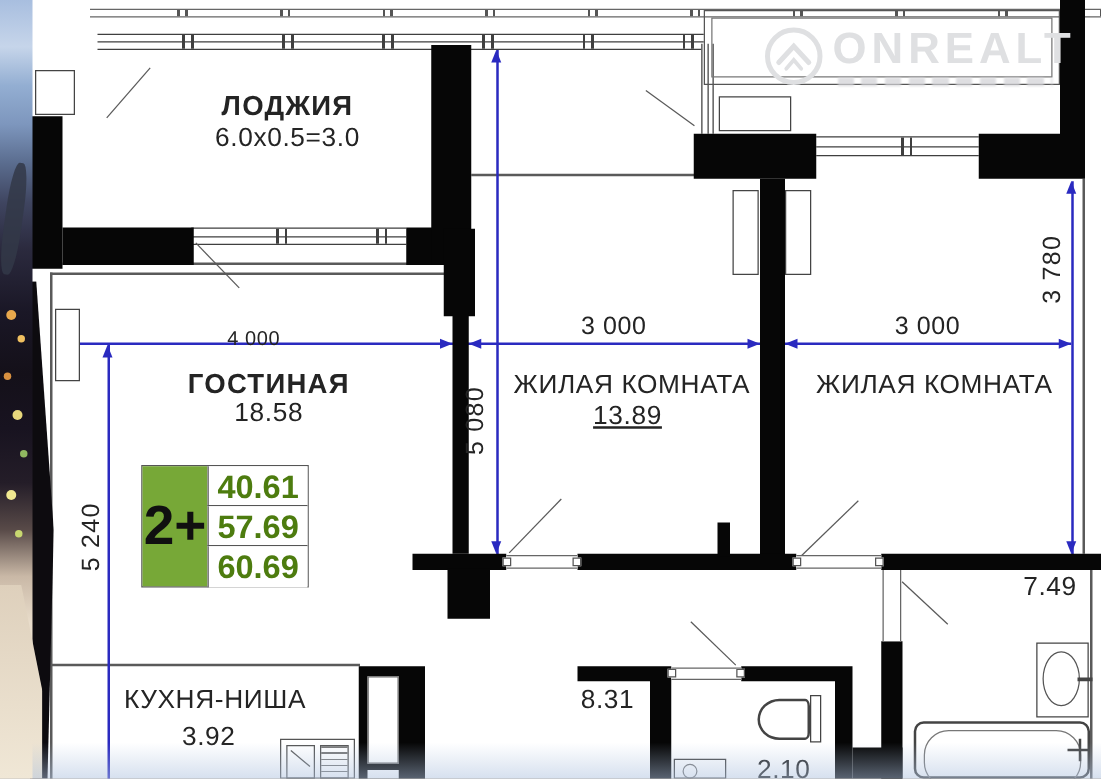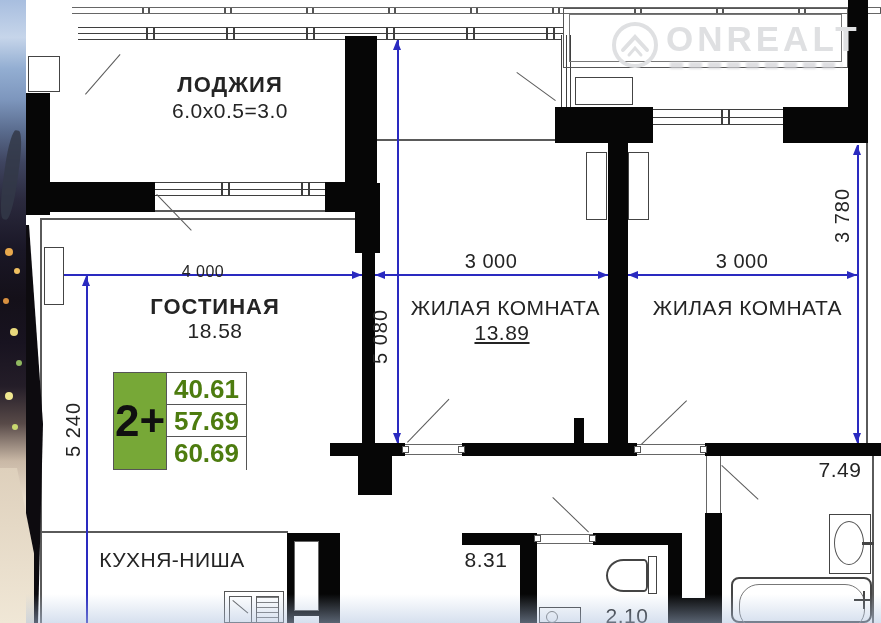--- a/index.html
+++ b/index.html
@@ -158,20 +158,21 @@
   <div class="vlbl z15" style="left:831px;top:169px;width:24px;height:92px;">3 780</div>
 
   <div class="lbl lbl-big z15" style="left:120px;top:72px;width:220px;">ЛОДЖИЯ</div>
   <div class="lbl z15" style="left:130px;top:99px;width:200px;">6.0x0.5=3.0</div>
   <div class="lbl lbl-big z15" style="left:105px;top:294px;width:220px;">ГОСТИНАЯ</div>
   <div class="lbl z15" style="left:165px;top:319px;width:100px;">18.58</div>
   <div class="lbl z15" style="left:383px;top:296px;width:245px;">ЖИЛАЯ КОМНАТА</div>
   <div class="lbl z15" style="left:452px;top:321px;width:100px;text-decoration:underline;">13.89</div>
   <div class="lbl z15" style="left:625px;top:296px;width:245px;">ЖИЛАЯ КОМНАТА</div>
   <div class="lbl z15" style="left:82px;top:548px;width:180px;">КУХНЯ-НИША</div>
+  <div class="lbl z15" style="left:117px;top:578px;width:100px;">3.92</div>
   <div class="lbl z15" style="left:446px;top:548px;width:80px;">8.31</div>
   <div class="lbl z15" style="left:800px;top:458px;width:80px;">7.49</div>
   <div class="lbl z15" style="left:587px;top:604px;width:80px;">2.10</div>
 
   <div id="badge">
     <div class="green">2+</div>
     <div class="rows">
       <div>40.61</div>
       <div>57.69</div>
       <div>60.69</div>

